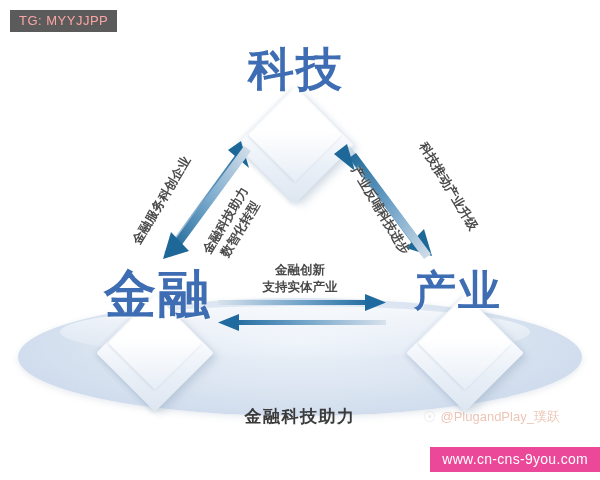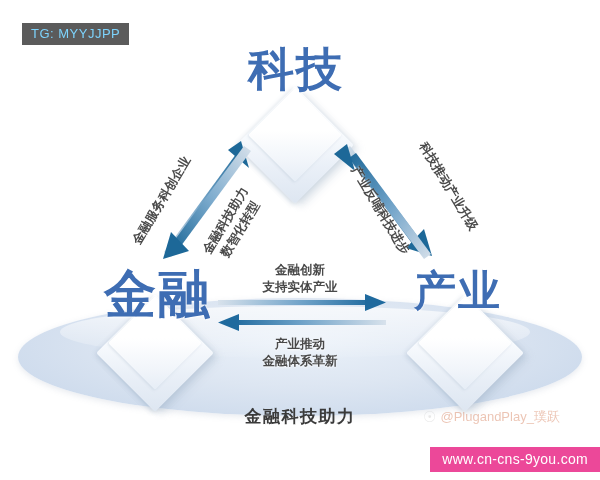--- a/index.html
+++ b/index.html
@@ -14,31 +14,30 @@
     position: relative;
     width: 600px;
     height: 480px;
     background: #ffffff;
     overflow: hidden;
   }
 
   
   #tg-badge {
     position: absolute;
-    left: 22px;
+    left: 10px;
     top: 10px;
     background: #5b5b5b;
-    color: #7dd3fc;
+    color: #fca5a5;
     font-size: 13px;
     letter-spacing: 0.5px;
     padding: 4px 9px 5px 9px;
     line-height: 1;
     z-index: 40;
     white-space: nowrap;
-    margin-top: 13px;
   }
 
   
   #site-badge {
     position: absolute;
     right: 0px;
     bottom: 8px;
     background: #ec4899;
     color: #ffffff;
     font-size: 14px;
@@ -341,24 +340,20 @@
     <div>数智化转型</div>
   </div>
 
   <div class="edge-label" id="lbl-tech-to-ind">科技推动产业升级</div>
   <div class="edge-label" id="lbl-ind-to-tech">产业反哺科技进步</div>
 
   <div class="edge-label" id="lbl-fin-to-ind">
     <div>金融创新</div>
     <div>支持实体产业</div>
   </div>
-  <div class="edge-label" id="lbl-ind-to-fin">
-    <div>产业推动</div>
-    <div>金融体系革新</div>
-  </div>
 
   <div id="caption">金融科技助力</div>
 
   <div id="weibo-mark">
     <span class="wb-glyph">☉</span>
     <span class="wb-text">@PlugandPlay_璞跃</span>
   </div>
 
   <div id="tg-badge">TG: MYYJJPP</div>
   <div id="site-badge">www.cn-cns-9you.com</div>

